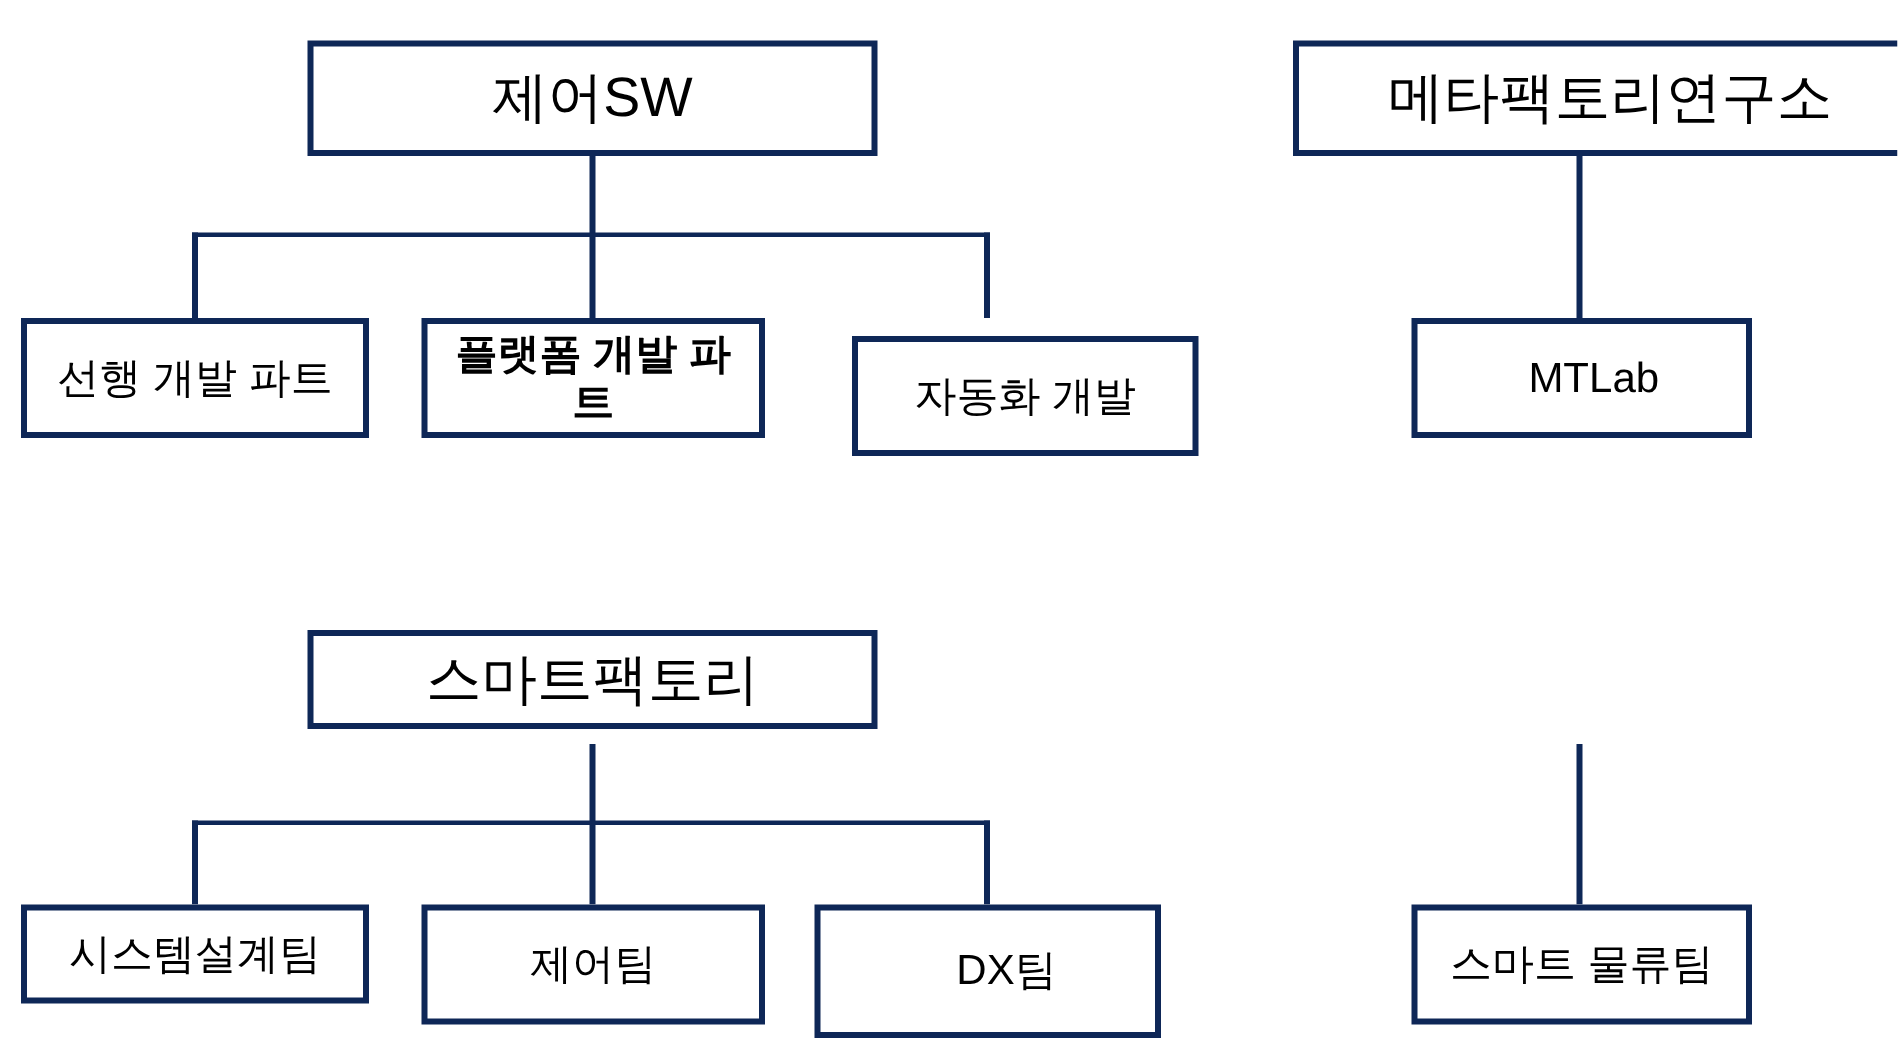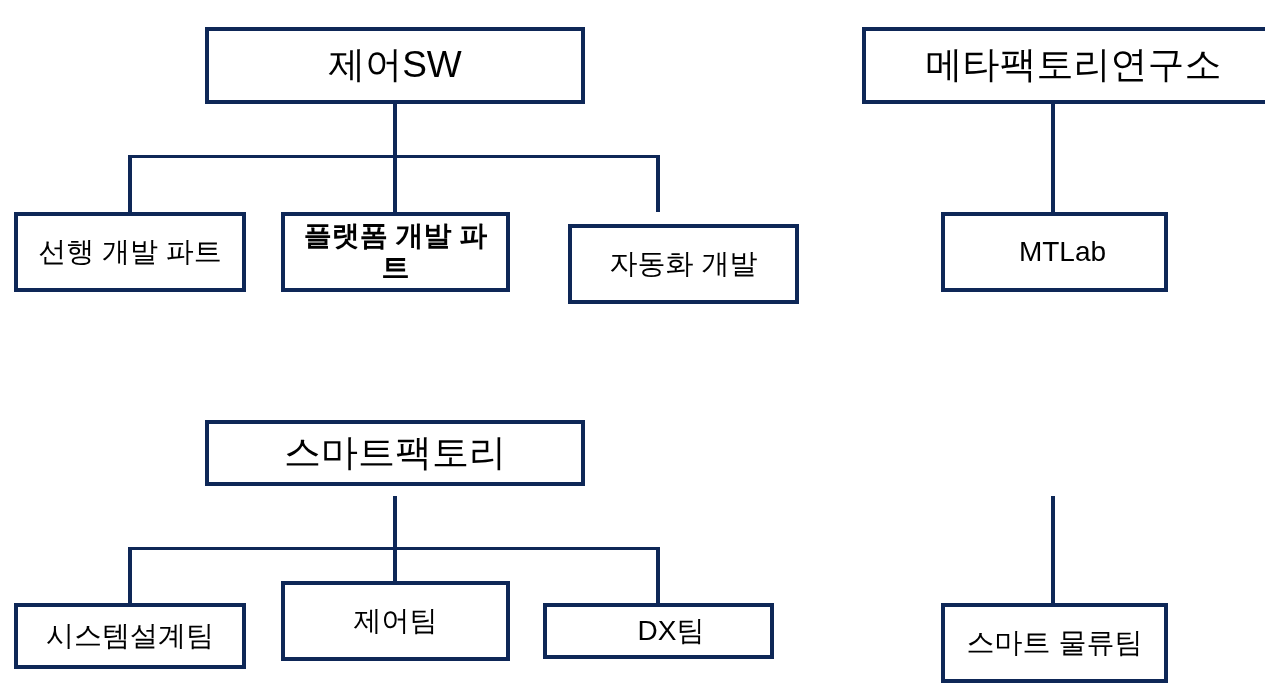--- a/index.html
+++ b/index.html
@@ -46,22 +46,22 @@
   .t1-vl     { left: 128px; top: 155px; width: 4px;   height: 57px; }
   .t1-vr     { left: 656px; top: 155px; width: 4px;   height: 57px; }
   .wrap-narrow { max-width: 185px; font-weight: bold; }
   
   .t2-parent { left: 862px; top: 27px;  width: 423px; height: 77px; }
   .t2-c1     { left: 941px; top: 212px; width: 227px; height: 80px; padding-left: 16px; }
   .t2-vmid   { left: 1051px; top: 104px; width: 4px;  height: 108px; }
   
   .t3-parent { left: 205px; top: 420px; width: 380px; height: 66px; }
   .t3-c1     { left: 14px;  top: 603px; width: 232px; height: 66px; justify-content: center; }
-  .t3-c2     { left: 281px; top: 581px; width: 229px; height: 80px; }
-  .t3-c3     { left: 543px; top: 603px; width: 231px; height: 56px; padding-left: 25px; }
+  .t3-c2     { left: 281px; top: 603px; width: 229px; height: 80px; }
+  .t3-c3     { left: 543px; top: 603px; width: 231px; height: 89px; padding-left: 25px; }
   .t3-vmid   { left: 393px; top: 496px; width: 4px;   height: 107px; }
   .t3-hbar   { left: 128px; top: 547px; width: 532px; height: 3px; }
   .t3-vl     { left: 128px; top: 547px; width: 4px;   height: 56px; }
   .t3-vr     { left: 656px; top: 547px; width: 4px;   height: 56px; }
   
   .t4-parent { left: 862px; top: 420px; width: 381px; height: 76px; }
   .t4-c1     { left: 941px; top: 603px; width: 227px; height: 80px; }
   .t4-vmid   { left: 1051px; top: 496px; width: 4px;  height: 107px; }
 </style>
 </head>

